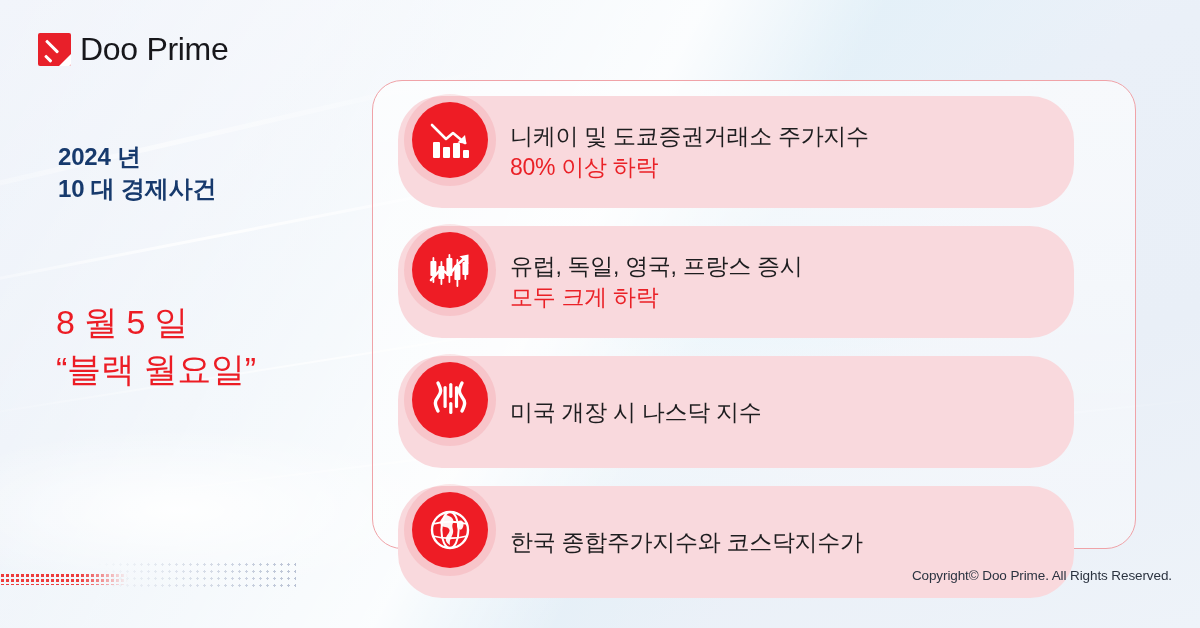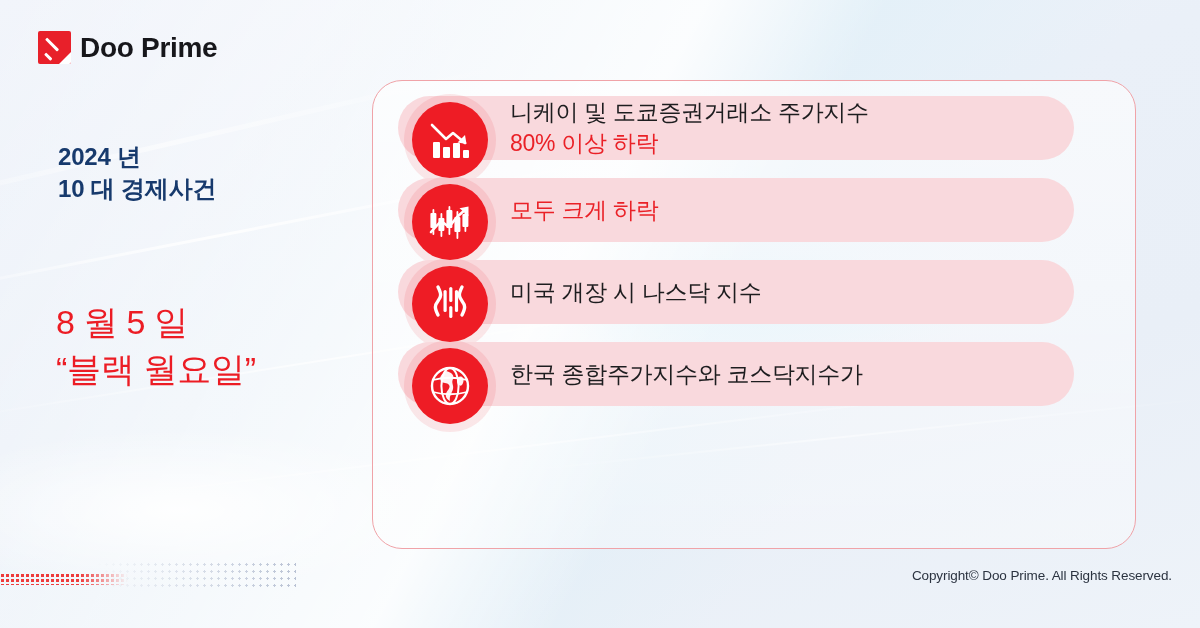--- a/index.html
+++ b/index.html
@@ -26,21 +26,21 @@
   .glow{position:absolute;border-radius:50%;pointer-events:none;}
   .g1{left:560px;top:250px;width:420px;height:120px;background:radial-gradient(ellipse at center,rgba(214,240,250,.8) 0%,rgba(214,240,250,0) 70%);}
   .g2{left:-80px;top:430px;width:520px;height:160px;background:radial-gradient(ellipse at center,rgba(255,255,255,.9) 0%,rgba(255,255,255,0) 72%);}
 
   
   .logo{position:absolute;left:38px;top:31px;display:flex;align-items:center;gap:9px;}
   .logo-mark{width:33px;height:33px;background:#e8202a;border-radius:2px;position:relative;overflow:hidden;}
   .logo-mark .corner{position:absolute;right:0;bottom:0;width:0;height:0;border-left:12px solid transparent;border-bottom:12px solid #ffffff;}
   .logo-mark .slash{position:absolute;left:8px;top:6px;width:17px;height:3.2px;background:#fff;transform:rotate(45deg);transform-origin:left center;border-radius:1px;}
   .logo-mark .slash2{position:absolute;left:7px;top:21px;width:9px;height:3.2px;background:#fff;transform:rotate(45deg);transform-origin:left center;border-radius:1px;}
-  .logo-text{font-size:28px;font-weight:700;color:#17171b;letter-spacing:-.3px;position:relative;}
+  .logo-text{font-size:32px;font-weight:400;color:#17171b;letter-spacing:-.3px;position:relative;}
 
   
   .headline{position:absolute;left:58px;top:141px;color:#173a6d;font-size:24px;font-weight:700;line-height:1.35;letter-spacing:-.2px;white-space:pre-line;}
   .subhead{position:absolute;left:56px;top:299px;color:#ec1c24;font-size:34px;font-weight:400;line-height:1.38;letter-spacing:-.3px;white-space:pre-line;}
 
   
   .dots-gray{
     position:absolute;left:96px;top:561px;width:200px;height:30px;
     background-image:radial-gradient(#b9c2d4 1.2px, transparent 1.3px);
     background-size:7px 7px;
@@ -57,21 +57,21 @@
 
   
   .card{
     position:absolute;left:372px;top:80px;width:764px;height:469px;
     border:1.5px solid #f0a3a8;border-radius:30px;
     background:linear-gradient(180deg,rgba(255,255,255,.62) 0%,rgba(255,255,255,.34) 100%);
     box-sizing:border-box;
   }
   .rows{position:absolute;left:398px;top:96px;width:676px;display:flex;flex-direction:column;gap:18px;}
   .row{
-    position:relative;height:64px;border-radius:44px;background:#f9d9dd;
+    position:relative;height:112px;border-radius:44px;background:#f9d9dd;
     display:flex;align-items:center;
   }
   .icon-wrap{
     position:absolute;left:14px;top:6px;width:76px;height:76px;border-radius:50%;
     background:#ee1c25;display:flex;align-items:center;justify-content:center;
     box-shadow:0 0 0 8px rgba(238,28,37,.10);
   }
   .icon-wrap svg{display:block;}
   .row-text{margin-left:112px;display:flex;flex-direction:column;justify-content:center;gap:2px;}
   .row-title{font-size:23px;color:#1d1d1f;line-height:1.26;letter-spacing:-.3px;}
@@ -145,20 +145,21 @@
             <rect x="29.5" y="12" width="1.8" height="28" rx=".9"></rect>
             <rect x="27.4" y="18" width="6" height="15" rx="1"></rect>
             <rect x="37.5" y="11" width="1.8" height="22" rx=".9"></rect>
             <rect x="35.4" y="15" width="6" height="13" rx="1"></rect>
           </g>
           <path d="M4 33 L14 22 L22 28 L30 18 L39 10" stroke="#ffffff" stroke-width="2.6" fill="none" stroke-linecap="round" stroke-linejoin="round"></path>
           <path d="M41.5 7.5 L41.5 17 L32.5 9.2 Z" fill="#ffffff"></path>
         </svg>
       </div>
       <div class="row-text">
+        <div class="row-title">유럽, 독일, 영국, 프랑스 증시</div>
         <div class="row-sub">모두 크게 하락</div>
       </div>
     </div>
 
     <div class="row">
       <div class="icon-wrap">
         <svg width="46" height="46" viewBox="0 0 46 46" aria-hidden="true">
           <path d="M11 6 C14.5 13, 14.5 15.5, 11 20 C7.5 24.5, 7.5 27, 11 34" stroke="#ffffff" stroke-width="3.4" fill="none" stroke-linecap="round"></path>
           <path d="M35 6 C31.5 13, 31.5 15.5, 35 20 C38.5 24.5, 38.5 27, 35 34" stroke="#ffffff" stroke-width="3.4" fill="none" stroke-linecap="round"></path>
           <g fill="#ffffff">

